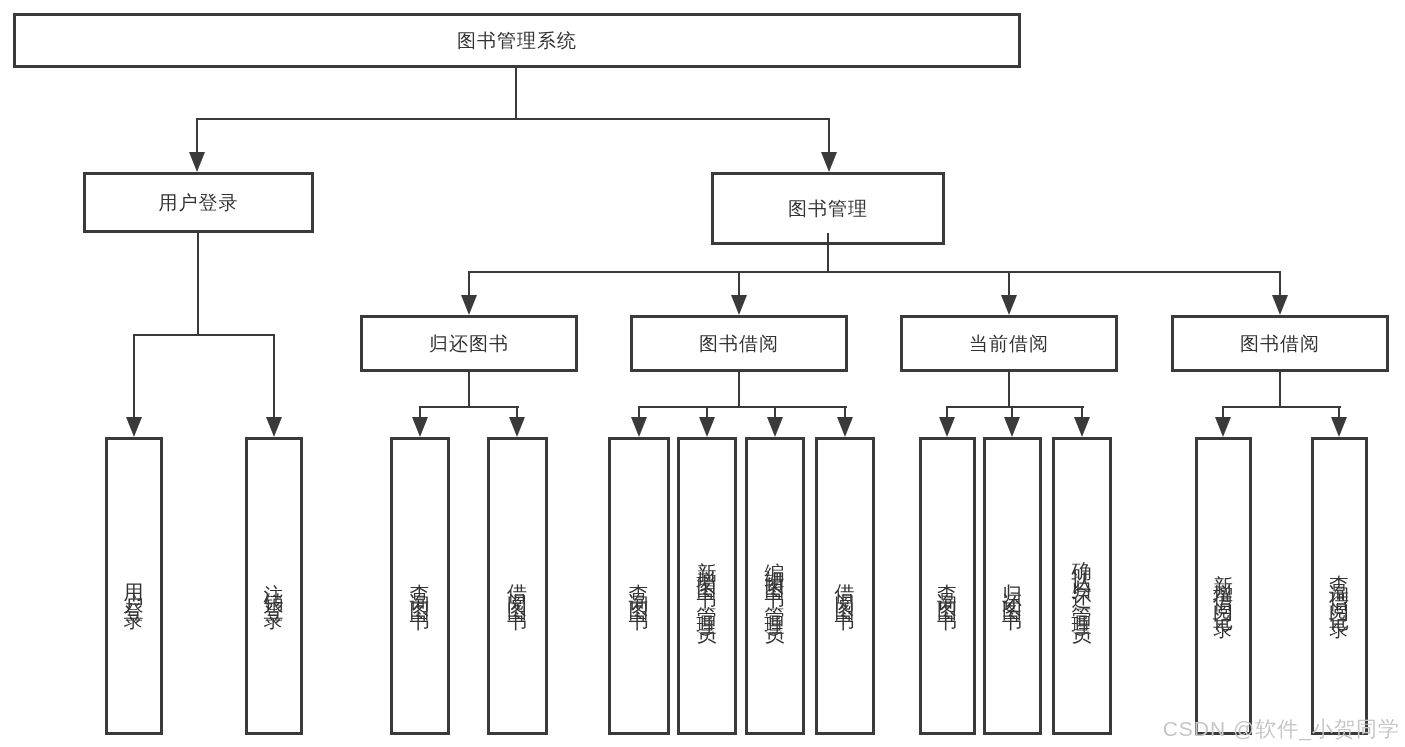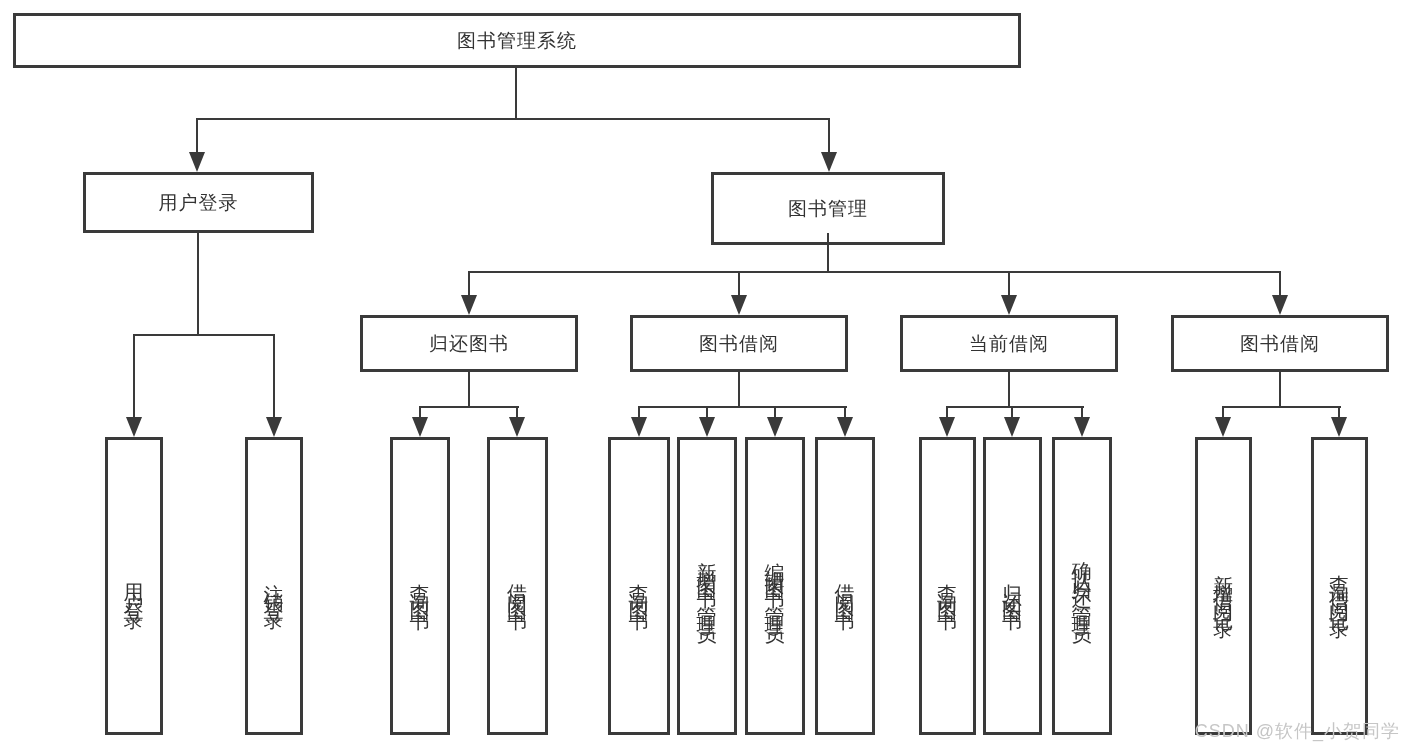--- a/index.html
+++ b/index.html
@@ -50,21 +50,21 @@
     width: 0;
     height: 0;
     border-left: 8px solid transparent;
     border-right: 8px solid transparent;
     border-top: 20px solid #3a3a3a;
   }
   .watermark {
     position: absolute;
     right: 5px;
     bottom: 4px;
-    font-size: 18px;
+    font-size: 21px;
     color: #c6c6c6;
     z-index: 10;
     letter-spacing: 1px;
   }
 </style>
 </head>
 <body>
 
 <div class="canvas">
 

